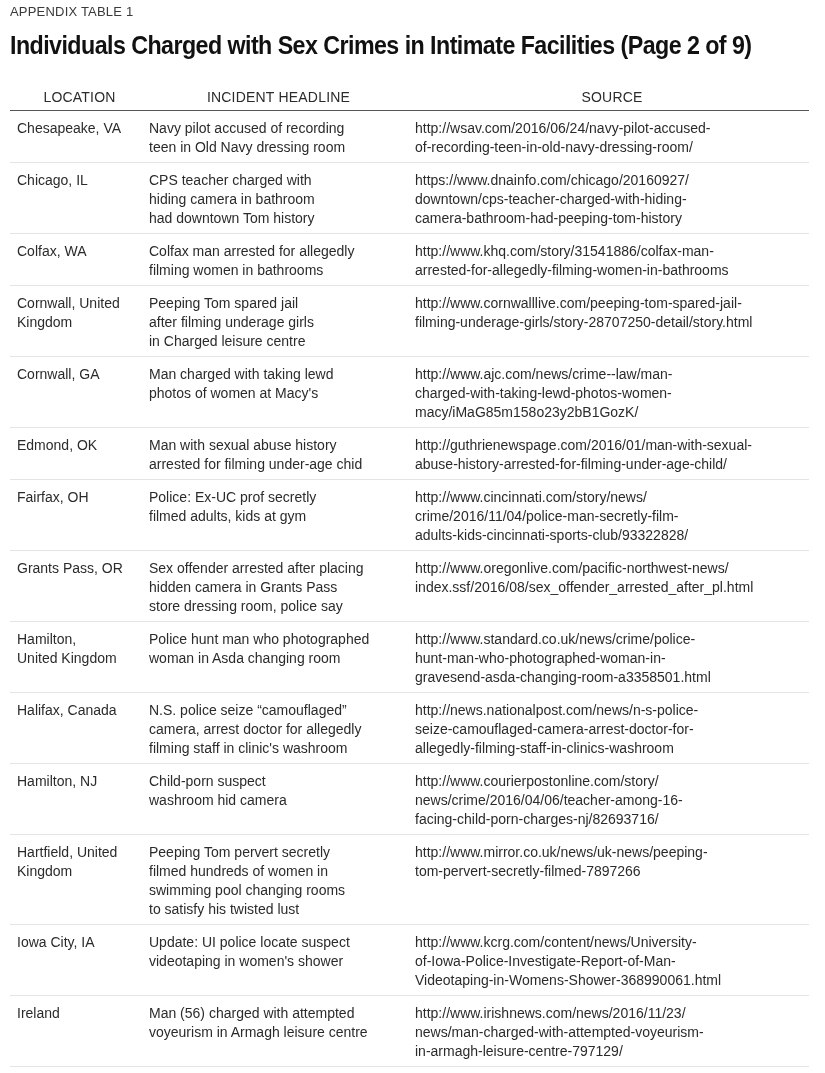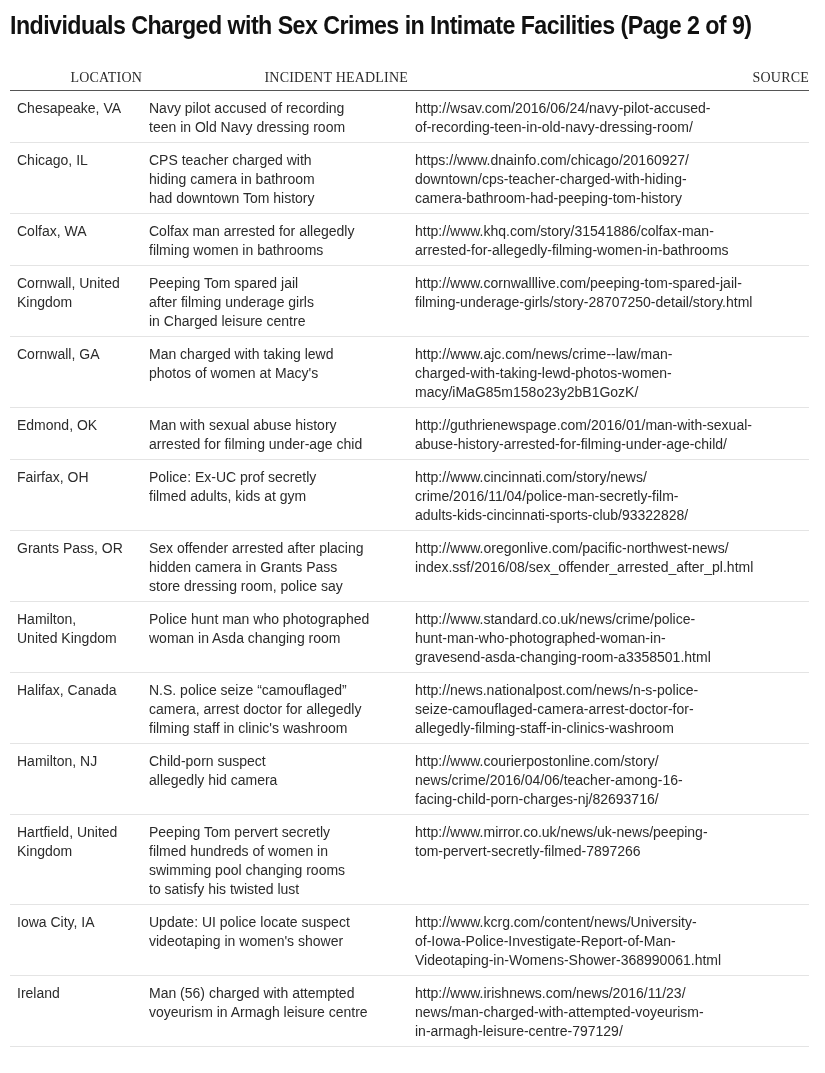--- a/index.html
+++ b/index.html
@@ -18,38 +18,39 @@
     font-family: "Liberation Sans", sans-serif;
     font-weight: 700; font-size: 25px; color: #111111;
     margin-top: 10px; line-height: 30px; letter-spacing: -0.6px;
     transform: scaleX(0.93); transform-origin: left center; white-space: nowrap;
   }
   table.data {
     border-collapse: collapse; width: 799px; margin-top: 28px;
     font-size: 14px; line-height: 19px; color: #2b2b2b;
   }
   table.data thead th {
-    text-align: right; font-weight: 400; font-size: 14px;
+    text-align: center; font-weight: 400; font-size: 14px;
     padding: 0 0 3px 7px; border-bottom: 1.5px solid #555555;
-    letter-spacing: 0.2px; color: #2b2b2b; font-family: Liberation Serif, serif;
+    letter-spacing: 0.2px; color: #2b2b2b;
   }
   table.data td {
     vertical-align: top; padding: 8px 0 5px 7px;
     border-bottom: 1.5px solid #e4e4e4;
   }
   table.data tr:last-child td { border-bottom: none; }
   col.loc { width: 132px; }
   col.head { width: 266px; }
   col.src { width: 401px; }
   .cell-lines span { display: block; white-space: nowrap; }
 </style>
 </head>
 <body>
 
 <div class="page">
+  <div class="kicker">APPENDIX TABLE 1</div>
   <div class="title">Individuals Charged with Sex Crimes in Intimate Facilities (Page 2 of 9)</div>
 
   <table class="data">
     <colgroup>
         <col class="loc">
         <col class="head">
         <col class="src">
       </colgroup>
     <thead>
       <tr>
@@ -199,21 +200,21 @@
             <span>seize-camouflaged-camera-arrest-doctor-for-</span>
             <span>allegedly-filming-staff-in-clinics-washroom</span>
           </td>
         </tr>
         <tr>
           <td class="cell-lines">
             <span>Hamilton, NJ</span>
           </td>
           <td class="cell-lines">
             <span>Child-porn suspect</span>
-            <span>allegedly hid camera</span>
+            <span>washroom hid camera</span>
           </td>
           <td class="cell-lines">
             <span>http://www.courierpostonline.com/story/</span>
             <span>news/crime/2016/04/06/teacher-among-16-</span>
             <span>facing-child-porn-charges-nj/82693716/</span>
           </td>
         </tr>
         <tr>
           <td class="cell-lines">
             <span>Hartfield, United</span>

